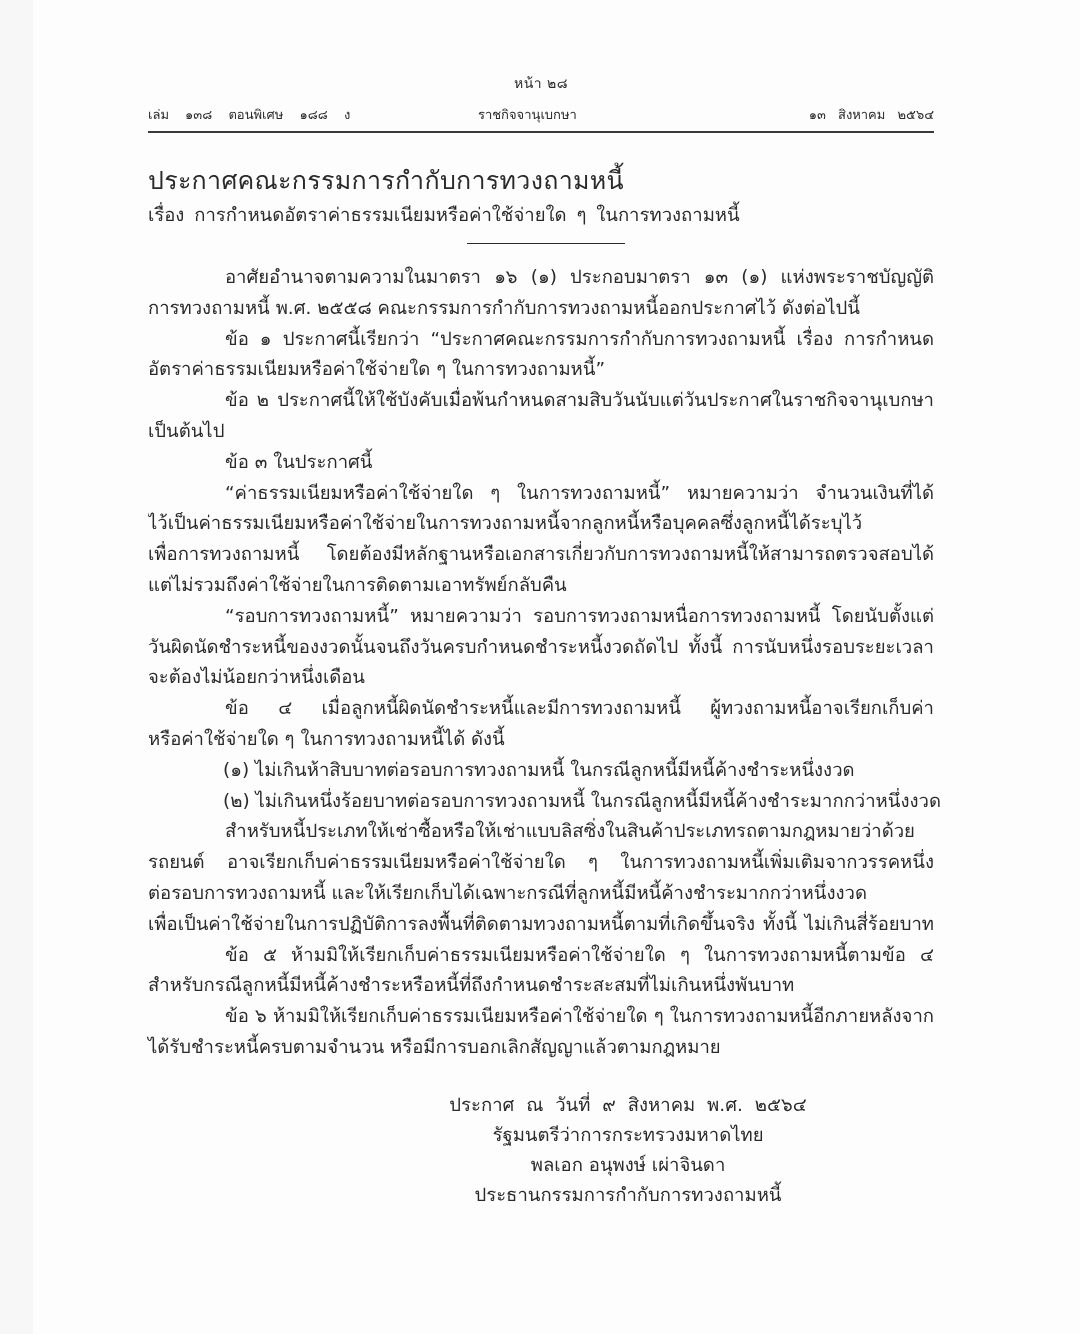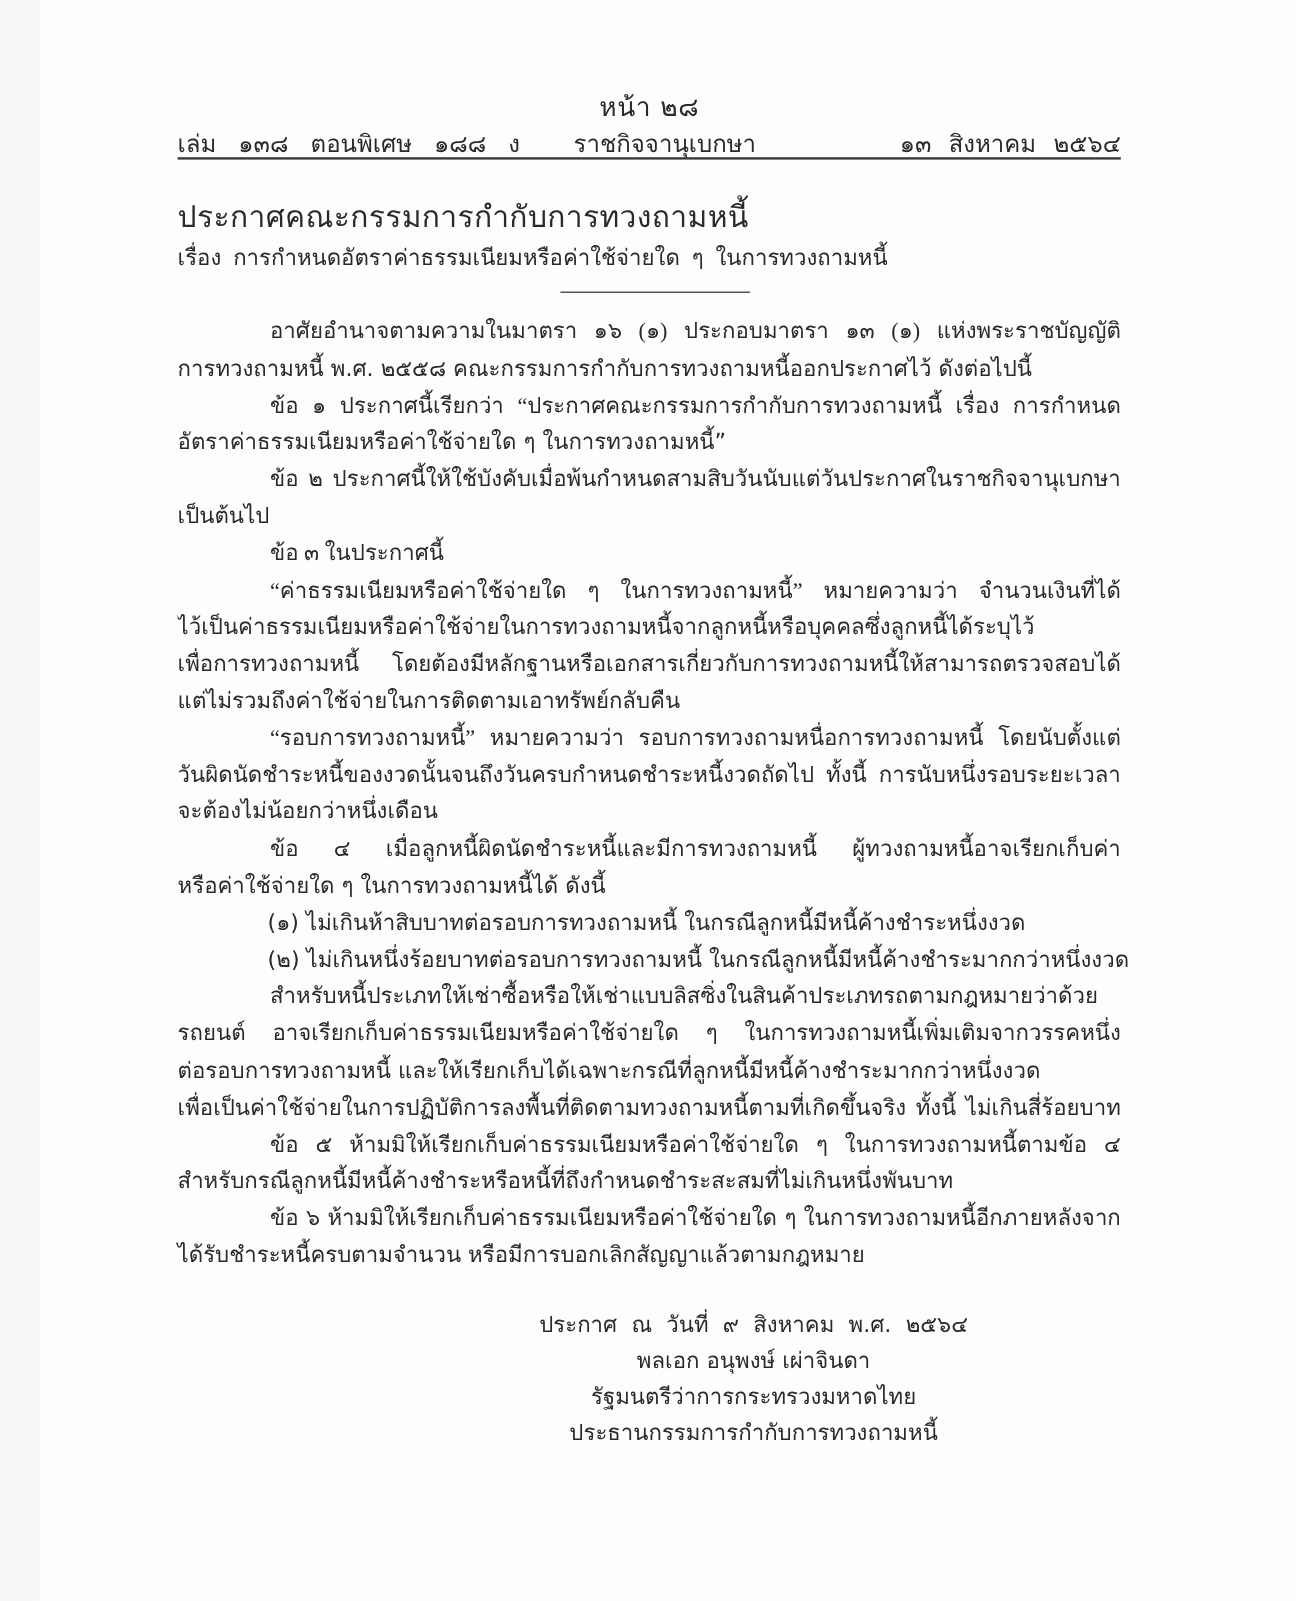--- a/index.html
+++ b/index.html
@@ -26,30 +26,30 @@
       left: 148px;
       top: 0;
       width: 786px;
     }
     .page-number {
       position: absolute;
       top: 72px;
       left: 0;
       width: 786px;
       text-align: center;
-      font-size: 22px;
+      font-size: 14px;
       letter-spacing: 0.5px;
     }
     .gazette-header {
       position: absolute;
       top: 104px;
       left: 0;
       width: 786px;
       height: 26px;
-      font-size: 20px;
+      font-size: 13px;
     }
     .gh-left {
       position: absolute;
       left: 0; top: 0;
       white-space: nowrap;
       word-spacing: 12px;
     }
     .gh-center {
       position: absolute;
       left: 330px; top: 0;
@@ -107,21 +107,21 @@
       white-space: nowrap;
       height: 30.8px;
       overflow: visible;
     }
     .line.justify {
       text-align: justify;
       text-align-last: justify;
       white-space: normal;
       overflow: hidden;
     }
-    .indent { padding-left: 77px; font-family: Liberation Serif, serif; }
+    .indent { padding-left: 77px; }
     .indent-item { padding-left: 75px; }
     .signature {
       position: absolute;
       top: 1090px;
       left: 270px;
       width: 420px;
       text-align: center;
       font-size: 18.5px;
       line-height: 30px;
     }
@@ -172,18 +172,18 @@
     <span class="line">ต่อรอบการทวงถามหนี้  และให้เรียกเก็บได้เฉพาะกรณีที่ลูกหนี้มีหนี้ค้างชำระมากกว่าหนึ่งงวด</span>
     <span class="line justify">เพื่อเป็นค่าใช้จ่ายในการปฏิบัติการลงพื้นที่ติดตามทวงถามหนี้ตามที่เกิดขึ้นจริง ทั้งนี้ ไม่เกินสี่ร้อยบาท</span>
     <span class="line justify indent">ข้อ ๕ ห้ามมิให้เรียกเก็บค่าธรรมเนียมหรือค่าใช้จ่ายใด ๆ ในการทวงถามหนี้ตามข้อ ๔</span>
     <span class="line">สำหรับกรณีลูกหนี้มีหนี้ค้างชำระหรือหนี้ที่ถึงกำหนดชำระสะสมที่ไม่เกินหนึ่งพันบาท</span>
     <span class="line justify indent">ข้อ ๖ ห้ามมิให้เรียกเก็บค่าธรรมเนียมหรือค่าใช้จ่ายใด ๆ ในการทวงถามหนี้อีกภายหลังจาก</span>
     <span class="line">ได้รับชำระหนี้ครบตามจำนวน  หรือมีการบอกเลิกสัญญาแล้วตามกฎหมาย</span>
   </div>
 
   <div class="signature">
     <span class="sig-line sig-date">ประกาศ ณ วันที่ ๙ สิงหาคม พ.ศ. ๒๕๖๔</span>
+    <span class="sig-line">รัฐมนตรีว่าการกระทรวงมหาดไทย</span>
     <span class="sig-line">พลเอก อนุพงษ์  เผ่าจินดา</span>
-    <span class="sig-line">รัฐมนตรีว่าการกระทรวงมหาดไทย</span>
     <span class="sig-line">ประธานกรรมการกำกับการทวงถามหนี้</span>
   </div>
 
 </div>
 
 </body></html>

